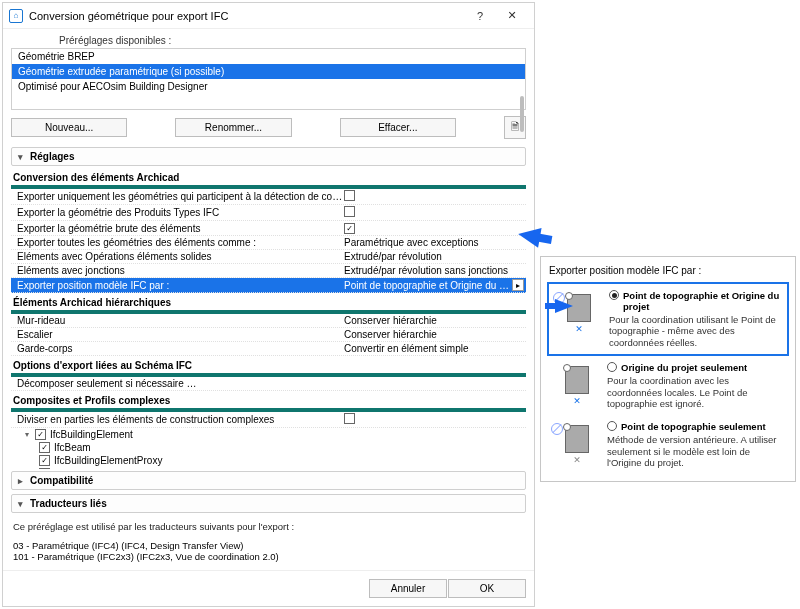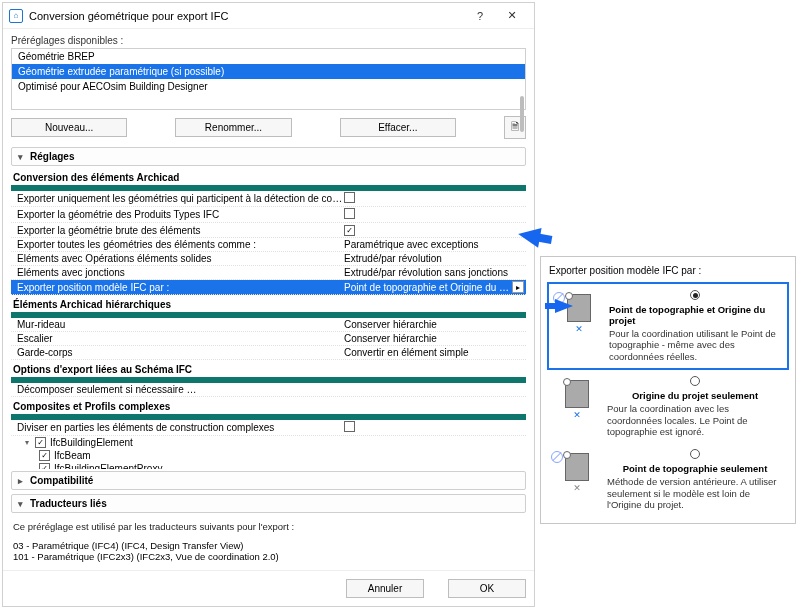--- a/index.html
+++ b/index.html
@@ -50,20 +50,21 @@
       align-items: center;
       justify-content: center;
       font-size: 11px;
       color: #333;
       cursor: pointer;
     }
     .section-label {
       padding: 6px 8px 2px 8px;
       font-size: 10px;
       color: #333;
+      margin-left: 48px;
     }
     .preset-list {
       margin: 0 8px;
       border: 1px solid #cfcfcf;
       height: 62px;
       overflow: hidden;
       background: #fff;
     }
     .preset-item {
       padding: 2px 6px;
@@ -126,21 +127,21 @@
     }
     .settings-body {
       margin: 0 8px;
       flex: 1;
       overflow: hidden;
     }
     .group-title {
       font-weight: bold;
       font-size: 10px;
       padding: 4px 2px 2px 2px;
-      border-bottom: 6px solid #0f766e;
+      border-bottom: 4px solid #0f766e;
     }
     .setting-row {
       display: flex;
       align-items: center;
       padding: 1px 2px 1px 6px;
       border-bottom: 1px dotted #e0e0e0;
       font-size: 10px;
       min-height: 14px;
     }
     .setting-row .label { flex: 1; white-space: nowrap; overflow:hidden; text-overflow:ellipsis;}
@@ -185,21 +186,21 @@
       width: 10px;
       display: inline-block;
       font-size: 8px;
       color: #666;
       cursor:pointer;
     }
     .tree .chk { margin-right: 4px; }
     .footer {
       display: flex;
       justify-content: flex-end;
-      gap: 24px;
+      gap: 1px;
       padding: 8px;
       border-top: 1px solid #eee;
       align-items: center;
     }
     .footer .btn { flex: 0 0 78px; }
     .translators-text {
       padding: 6px 10px;
       font-size: 9.5px;
       color:#222;
     }
@@ -265,21 +266,21 @@
     }
     .option .forbid::after{
       content:"";
       position:absolute;
       left:-1px; top:4px;
       width:12px; height:0;
       border-top:1.5px solid #8aa6ff;
       transform:rotate(-45deg);
     }
     .option .txt-col { flex:1; font-size:9.5px; }
-    .option .txt-col .opt-title { display:flex; align-items:center; gap:4px;flex-direction:column; }
+    .option .txt-col .opt-title { display:flex; gap:4px; }
     .radio {
       width:10px; height:10px;
       border:1px solid #555;
       border-radius:50%;
       display:inline-flex;
       align-items:center;
       justify-content:center;
       flex-shrink:0;
     }
     .radio.on::after {

